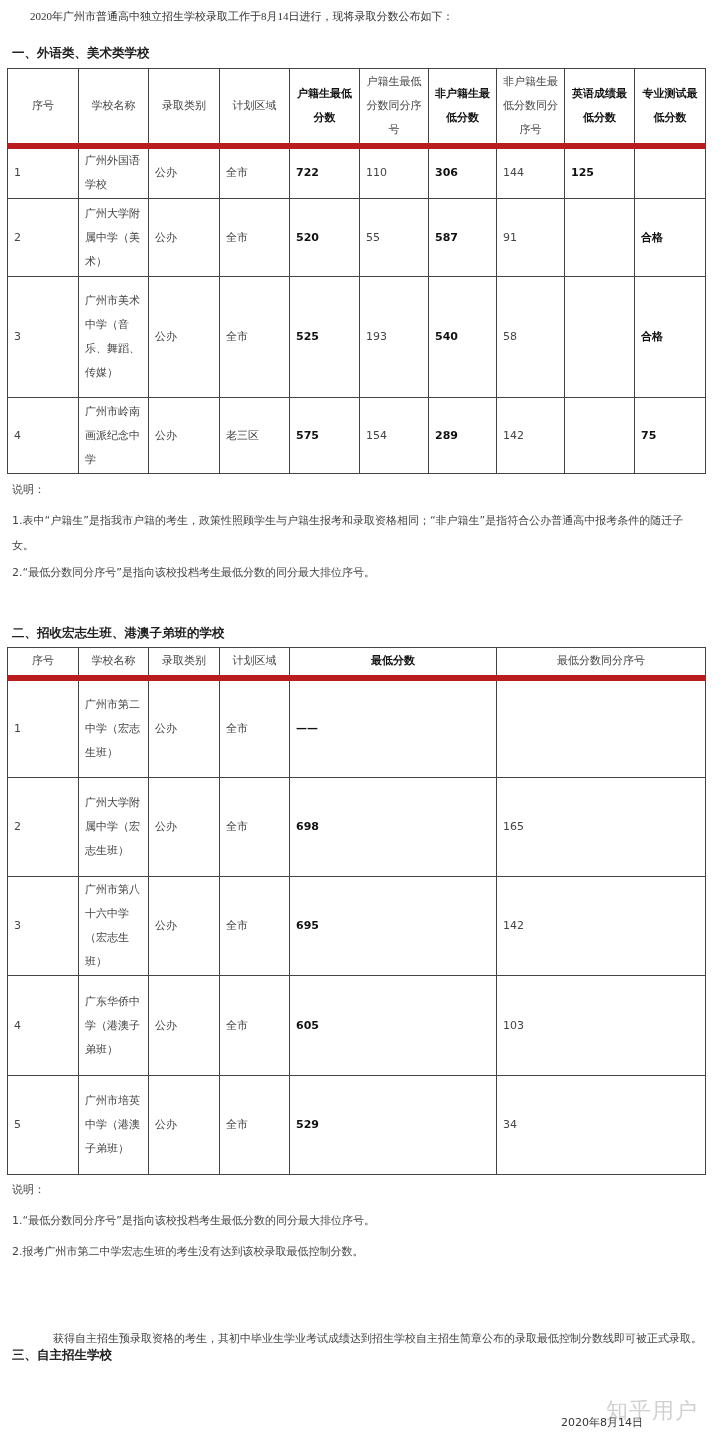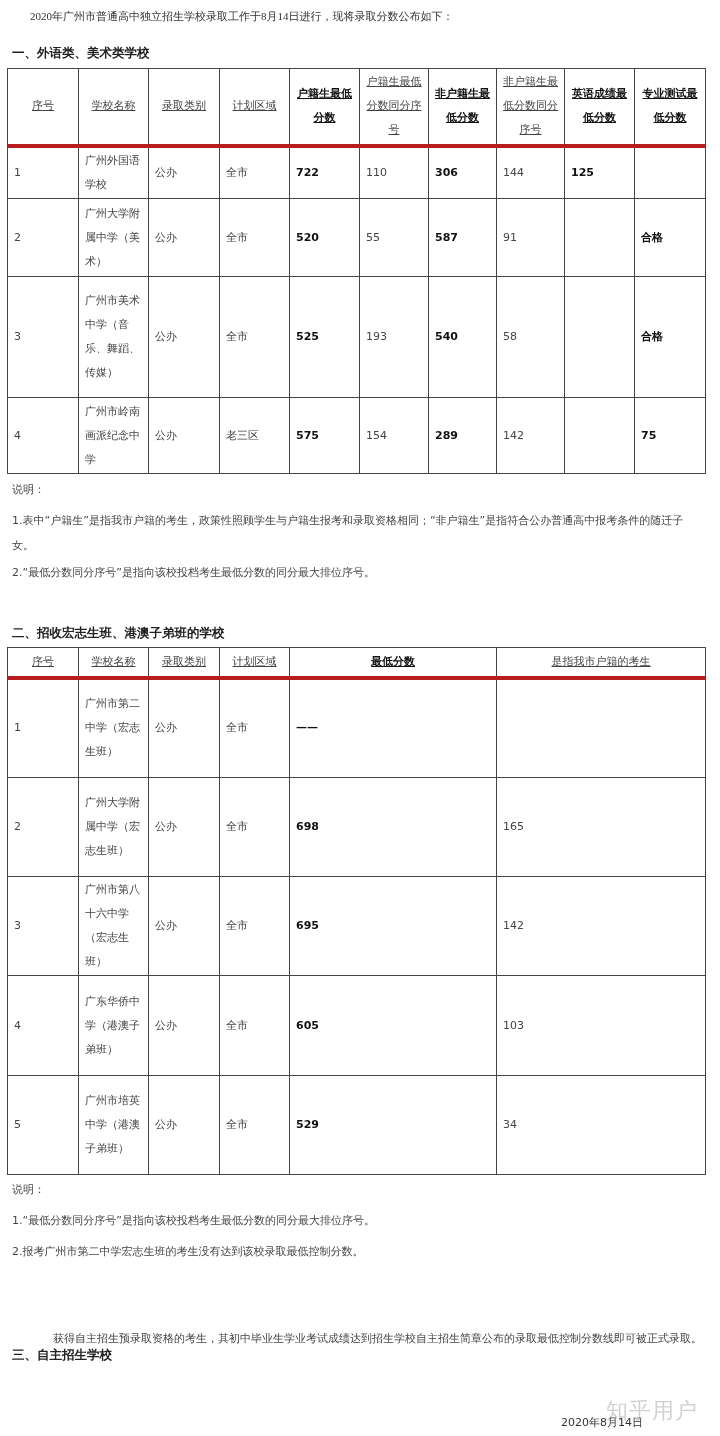--- a/index.html
+++ b/index.html
@@ -6,21 +6,21 @@
   body { width:720px; height:1436px; position:relative; overflow:hidden;
          font-family:"DejaVu Sans", "Liberation Sans", sans-serif; color:#333; }
   .abs { position:absolute; }
   .intro { left:30px; top:9px; font-size:11px; color:#333; white-space:nowrap;font-family:Liberation Serif, serif; }
   .sec-title { font-size:12.5px; font-weight:bold; color:#222; white-space:nowrap;text-align:center; }
   table.grid { position:absolute; border-collapse:collapse; table-layout:fixed; }
   table.grid td, table.grid th { border:1px solid #444; font-size:11px; color:#444;
         padding:0 6px; vertical-align:middle; text-align:left; line-height:24px; font-weight:normal; }
   table.grid th { text-align:center; }
   table.grid th.b, table.grid td.b { font-weight:bold; color:#111; }
-  table.grid tr.head th { border-bottom:4px solid #b91c1c;text-decoration:underline; }
+  table.grid tr.head th { border-bottom:6px solid #b91c1c; }
   .name { display:block; line-height:24px; word-break:break-all; }
   .note { font-size:11px; color:#444; white-space:nowrap; }
   .note-wrap { font-size:11px; color:#444; line-height:25px; }
   .para { font-size:11px; color:#444; line-height:28px; }
   .sign { font-size:11px; color:#333; text-align:right; white-space:nowrap; }
   .watermark { font-size:22px; color:rgba(150,150,150,0.45); letter-spacing:1px; white-space:nowrap;text-align:right; }
 </style>
 </head>
 <body>
 
@@ -128,21 +128,21 @@
     <col style="width:207px">
       <col style="width:209px">
   </colgroup>
   <tbody>
       <tr class="head" style="height:30px;">
     <th>序号</th>
     <th>学校名称</th>
     <th>录取类别</th>
     <th>计划区域</th>
     <th class="b">最低分数</th>
-    <th>是指我市户籍的考生</th>
+    <th>最低分数同分序号</th>
   </tr>
   <tr style="height:100px;">
     <td>1</td>
     <td>
           <span class="name">广州市第二中学（宏志生班）</span>
         </td>
     <td>公办</td>
     <td>全市</td>
     <td class="b">——</td>
     <td></td>

